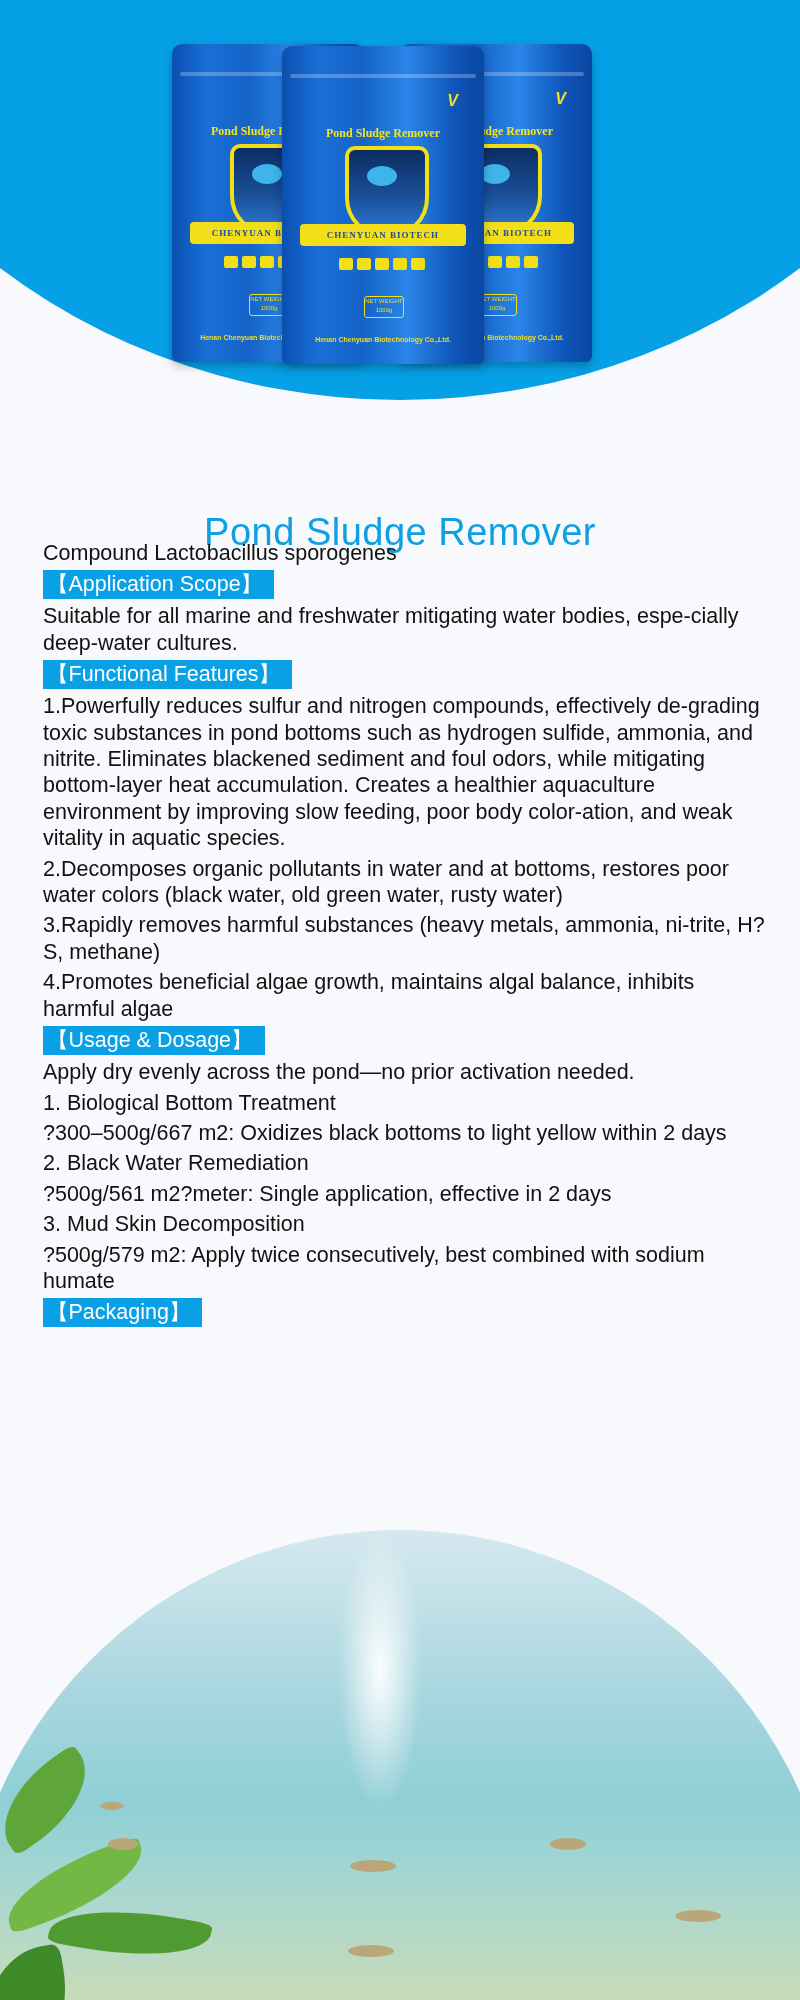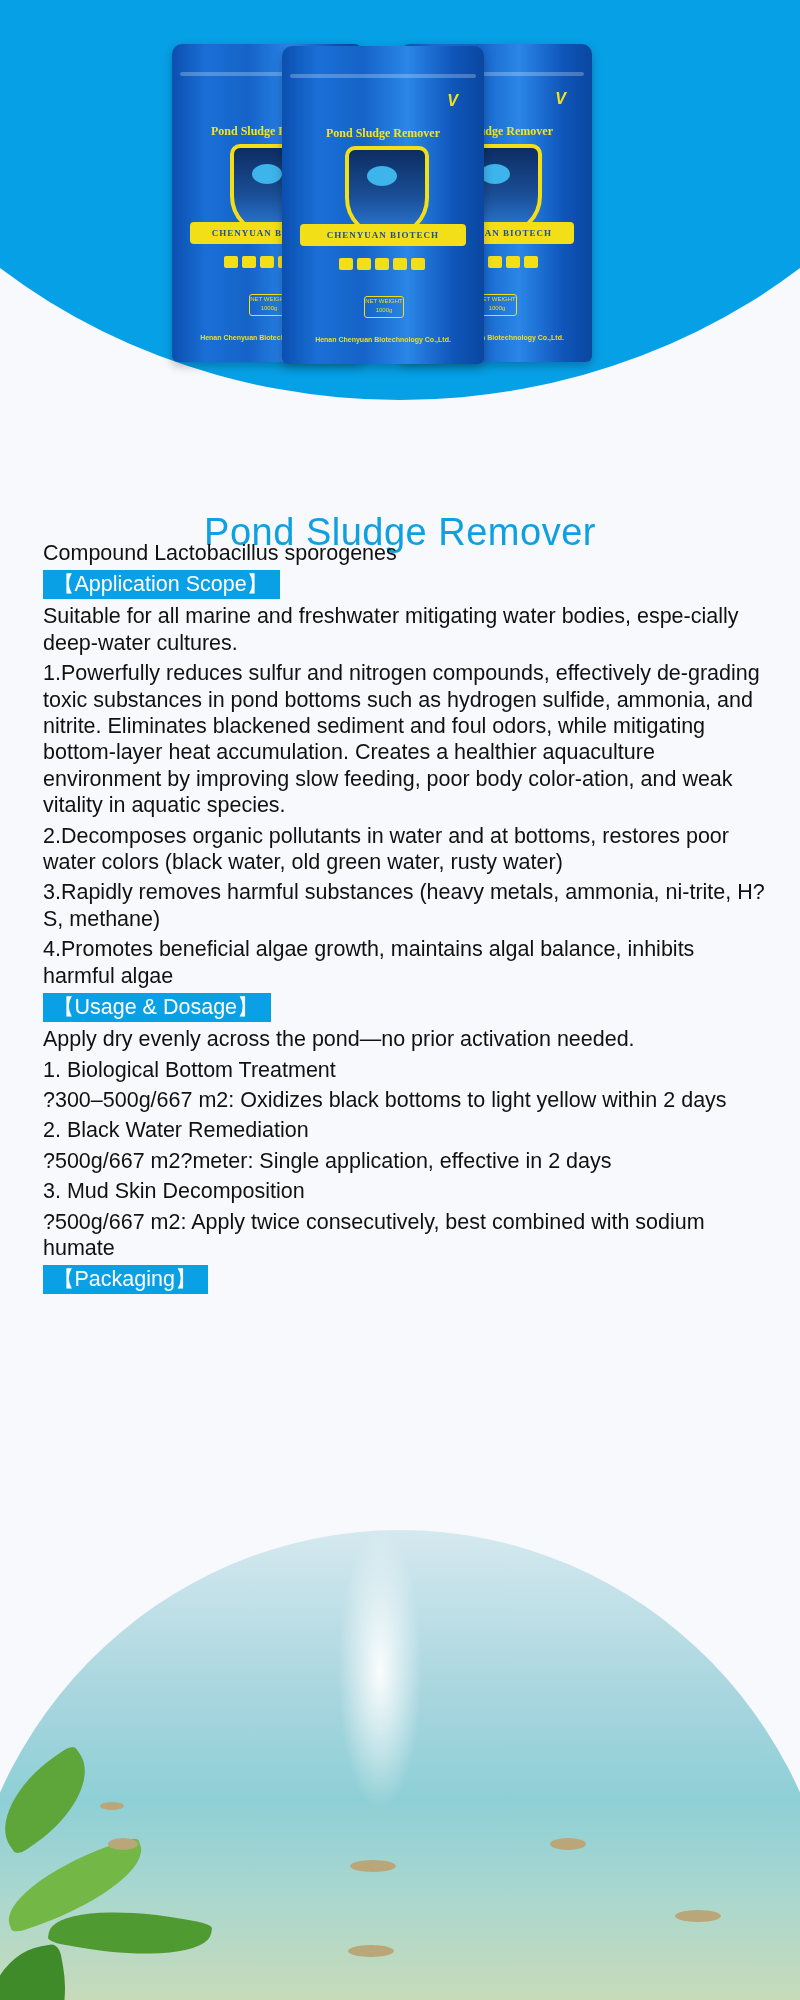--- a/index.html
+++ b/index.html
@@ -63,21 +63,21 @@
     position:absolute; left:0; top:486px; width:800px; text-align:center;
     font-size:38px; color:#10a0e2; font-weight:normal; letter-spacing:0.5px;
   }
   .content {
     position:absolute; left:39px; top:536px; width:730px;
     font-size:21.5px; line-height:26.4px; color:#111;
   }
   .content p { margin:4px; }
   .tag {
     display:inline-block; background:#0aa0e6; color:#fff;
-    padding:0 12px 0 10px; line-height:29px; height:29px; margin:0;
+    padding:0 12px 0 4px; line-height:29px; height:29px; margin:0;
   }
   
   .photo {
     position:absolute; left:-40px; top:1530px; width:880px; height:900px; border-radius:50%;
     overflow:hidden;
     background:
       radial-gradient(ellipse 60px 200px at 420px 140px, rgba(255,255,255,0.95), rgba(255,255,255,0) 70%),
       linear-gradient(180deg,#d5e9ef 0%,#a9d6df 18%,#8ecfd6 30%,#a8d7d0 40%,#c7dbb9 52%,#cbc89a 66%,#b9b486 100%);
   }
   .leaf { position:absolute; background:#5ea63a; border-radius:80% 10% 80% 10%; }
@@ -150,33 +150,34 @@
 </div>
 
 <h1 class="title">Pond Sludge Remover</h1>
 
 <div class="content">
   <p>Compound Lactobacillus sporogenes</p>
 
   <p><span class="tag">【Application Scope】</span></p>
   <p>Suitable for all marine and freshwater mitigating water bodies, espe-cially deep-water cultures.</p>
 
+  <p><span class="tag">【Functional Features】</span></p>
   <p>1.Powerfully reduces sulfur and nitrogen compounds, effectively de-grading toxic substances in pond bottoms such as hydrogen sulfide, ammonia, and nitrite. Eliminates blackened sediment and foul odors, while mitigating bottom-layer heat accumulation. Creates a healthier aquaculture environment by improving slow feeding, poor body color-ation, and weak vitality in aquatic species.</p>
   <p>2.Decomposes organic pollutants in water and at bottoms, restores poor water colors (black water, old green water, rusty water)</p>
   <p>3.Rapidly removes harmful substances (heavy metals, ammonia, ni-trite, H?S, methane)</p>
   <p>4.Promotes beneficial algae growth, maintains algal balance, inhibits harmful algae</p>
 
   <p><span class="tag">【Usage &amp; Dosage】</span></p>
   <p>Apply dry evenly across the pond—no prior activation needed.</p>
   <p>1. Biological Bottom Treatment</p>
   <p>?300–500g/667 m2: Oxidizes black bottoms to light yellow within 2 days</p>
   <p>2. Black Water Remediation</p>
-  <p>?500g/667 m2?meter: Single application, effective in 2 days</p>
+  <p>?500g/561 m2?meter: Single application, effective in 2 days</p>
   <p>3. Mud Skin Decomposition</p>
-  <p>?500g/667 m2: Apply twice consecutively, best combined with sodium humate</p>
+  <p>?500g/579 m2: Apply twice consecutively, best combined with sodium humate</p>
 
   <p><span class="tag">【Packaging】</span></p>
 </div>
 
 <div class="photo">
   <div class="leaf" style="left:30px;top:240px;width:110px;height:60px;transform:rotate(-35deg);"></div>
   <div class="leaf" style="left:40px;top:330px;width:150px;height:50px;transform:rotate(-20deg);background:#73b846;"></div>
   <div class="leaf" style="left:90px;top:380px;width:160px;height:46px;transform:rotate(10deg);background:#4f9a31;"></div>
   <div class="leaf" style="left:20px;top:420px;width:90px;height:120px;transform:rotate(-10deg);background:#3f8b2a;"></div>
   <div class="fish" style="left:390px;top:330px;"></div>

